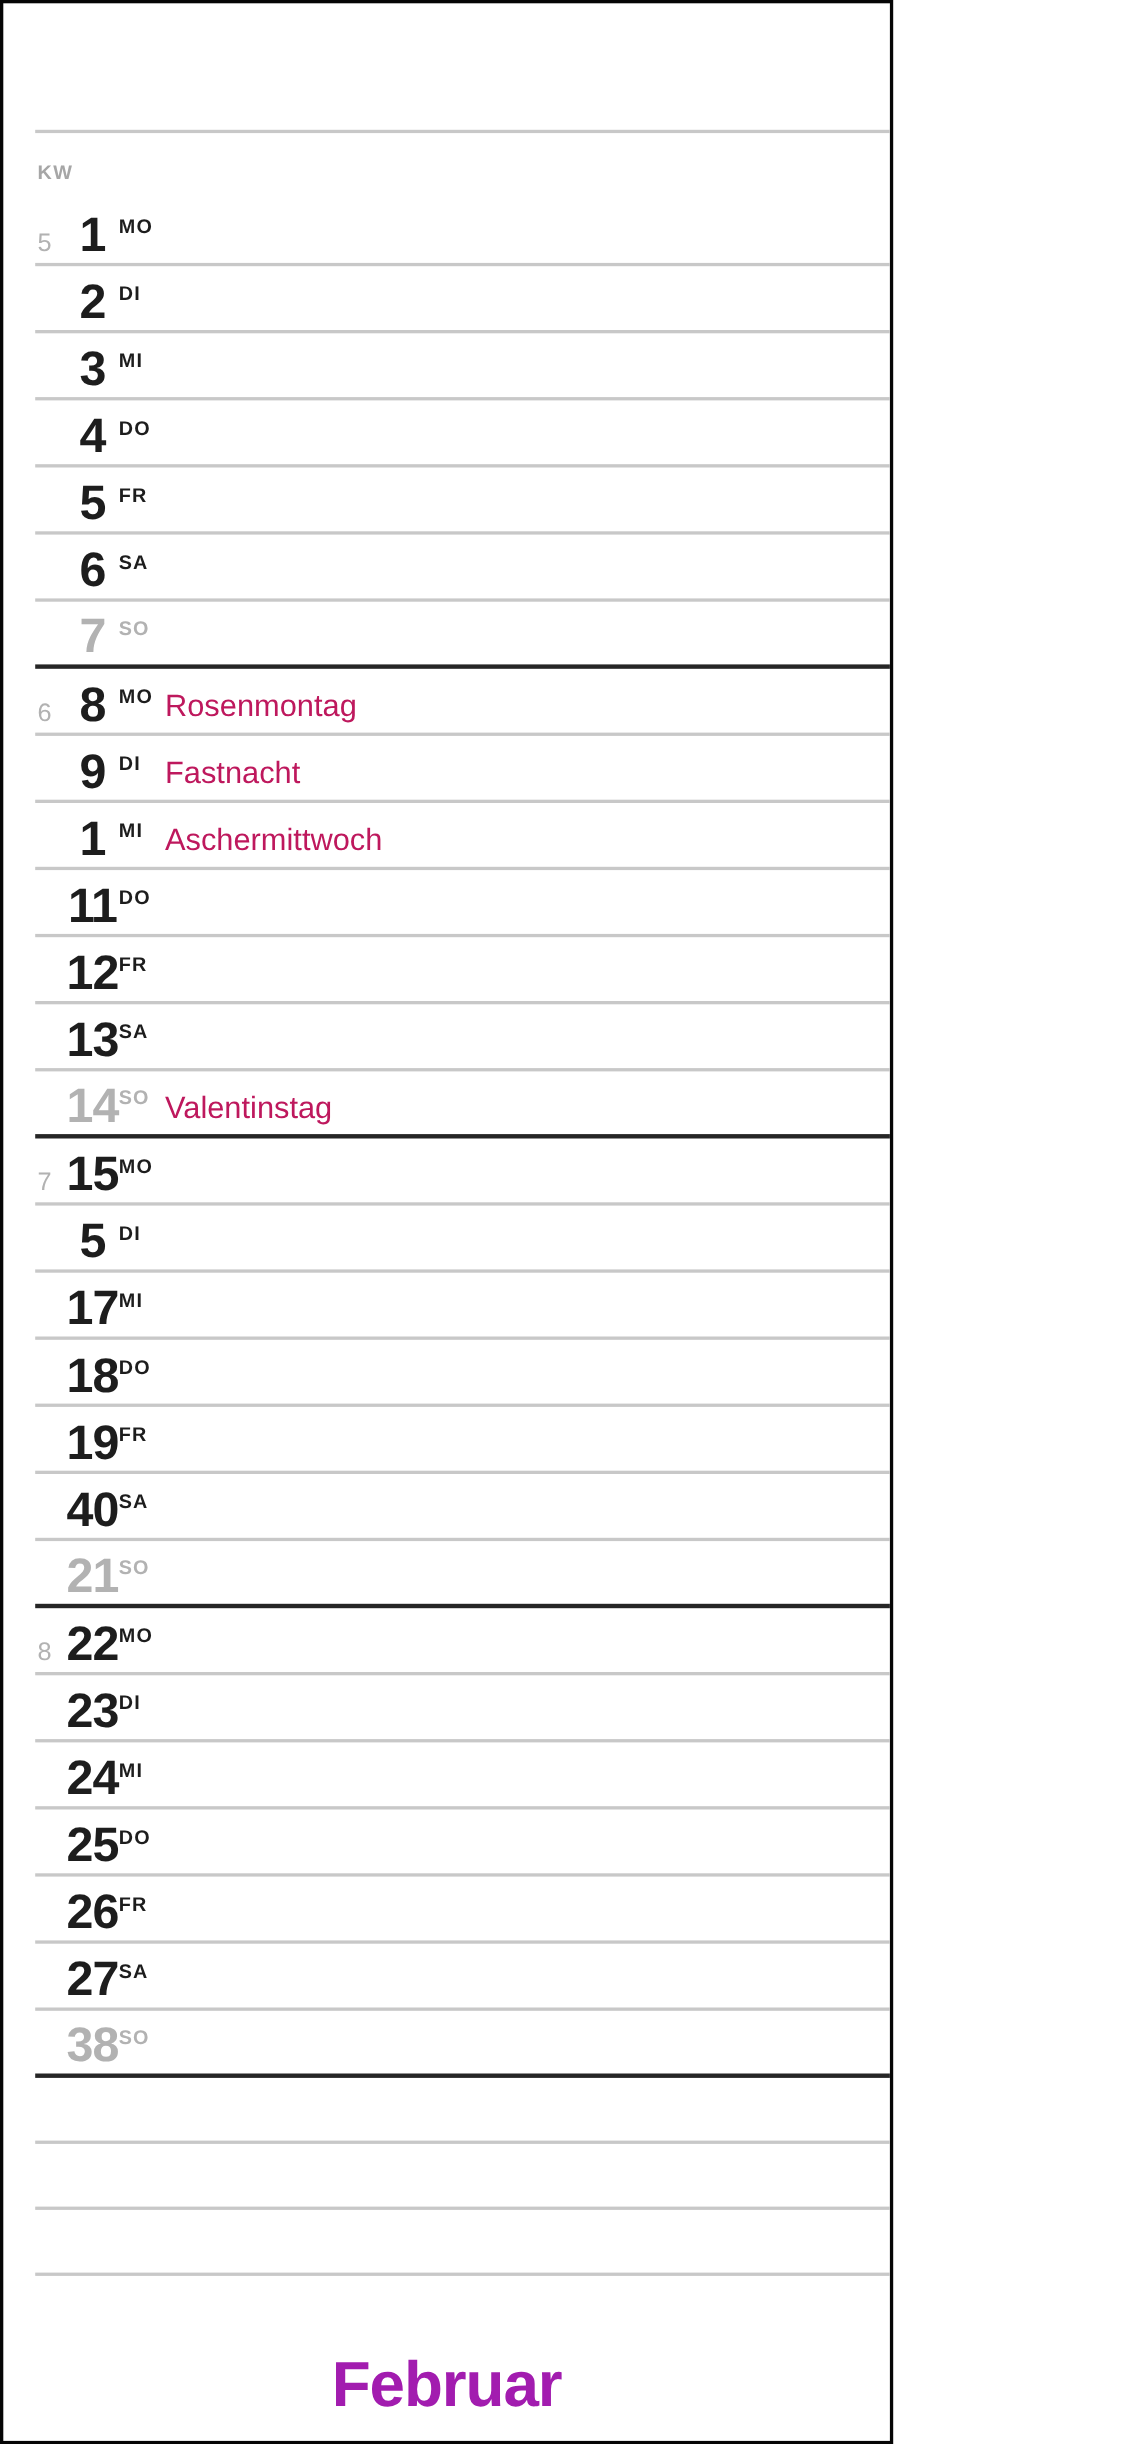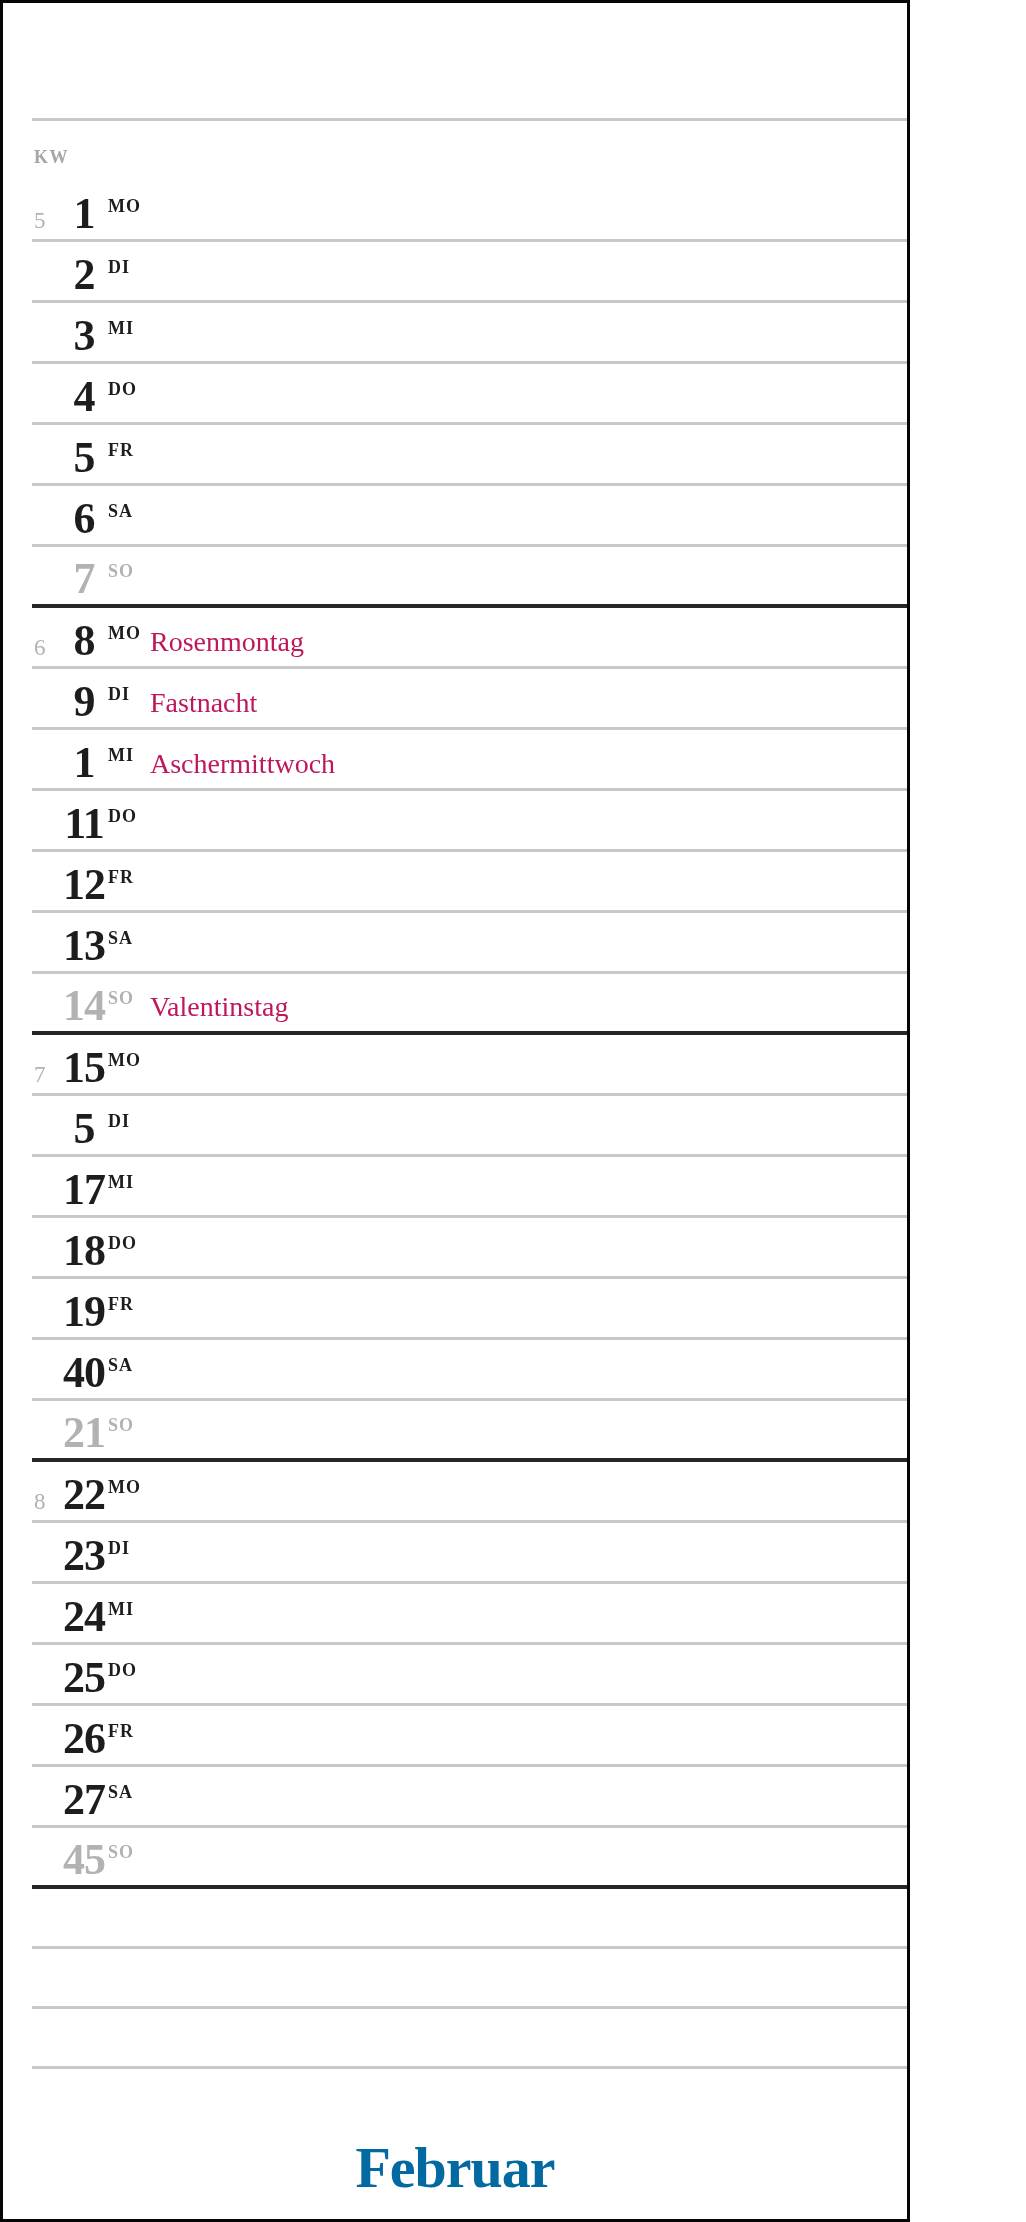--- a/index.html
+++ b/index.html
@@ -1,22 +1,22 @@
 <!DOCTYPE html>
 <html><head>
 <meta charset="utf-8">
 <style>
   html,body{margin:0;padding:0;background:#ffffff;}
   .page{
     position:relative;
-    width:910px;height:2222px;
+    width:812px;height:2222px;
     background:#ffffff;
     border:3px solid #050505;
     box-sizing:border-box;
-    font-family:Liberation Serif, serif;
+    font-family:Liberation Sans, sans-serif;
     overflow:hidden;
   }
   .top-rule{
     position:absolute;left:29px;top:115px;width:961px;height:3px;
     background:#c8c8c8;
   }
   .kw-header{
     position:absolute;left:31px;top:144px;
     font-size:18px;letter-spacing:1.5px;color:#a6a6a6;font-weight:700;
   }
@@ -51,21 +51,21 @@
   .moon{
     position:absolute;right:4px;top:9px;width:15px;height:15px;
   }
   .moon svg{display:block;width:15px;height:15px;}
   .notes-row{
     position:relative;height:57px;border-bottom:3px solid #c8c8c8;
   }
   .month-title{
     position:absolute;left:0;right:0;top:2136px;
     text-align:center;
-    font-size:58px;font-weight:700;letter-spacing:-1px;color:#0369a1;
+    font-size:58px;font-weight:700;letter-spacing:-1px;color:#a21caf;
     line-height:1;
   }
   .brand-logo{
     position:absolute;left:956px;top:2152px;width:31px;height:31px;
     border-radius:50%;background:#8d8d8d;color:#ffffff;
     display:flex;align-items:center;justify-content:flex-start;
     font-size:10px;font-weight:700;letter-spacing:0.2px;
   }
 </style>
 </head>
@@ -253,21 +253,21 @@
 
     </div>
       <div class="day-row">
 
       <span class="day-num">27</span>
       <span class="weekday">SA</span>
 
     </div>
       <div class="day-row sunday">
 
-      <span class="day-num">45</span>
+      <span class="day-num">38</span>
       <span class="weekday">SO</span>
 
       <span class="moon">
           <svg viewBox="0 0 14 14" xmlns="http://www.w3.org/2000/svg">
       <path d="M 9.4 1.6 A 5.6 5.6 0 1 0 9.4 12.4 A 7 7 0 0 1 9.4 1.6 Z" fill="none" stroke="#929292" stroke-width="1.1" transform="rotate(18 7 7)"></path>
     </svg>
         </span>
     </div>
       <div class="notes-row"></div>
       <div class="notes-row"></div>

